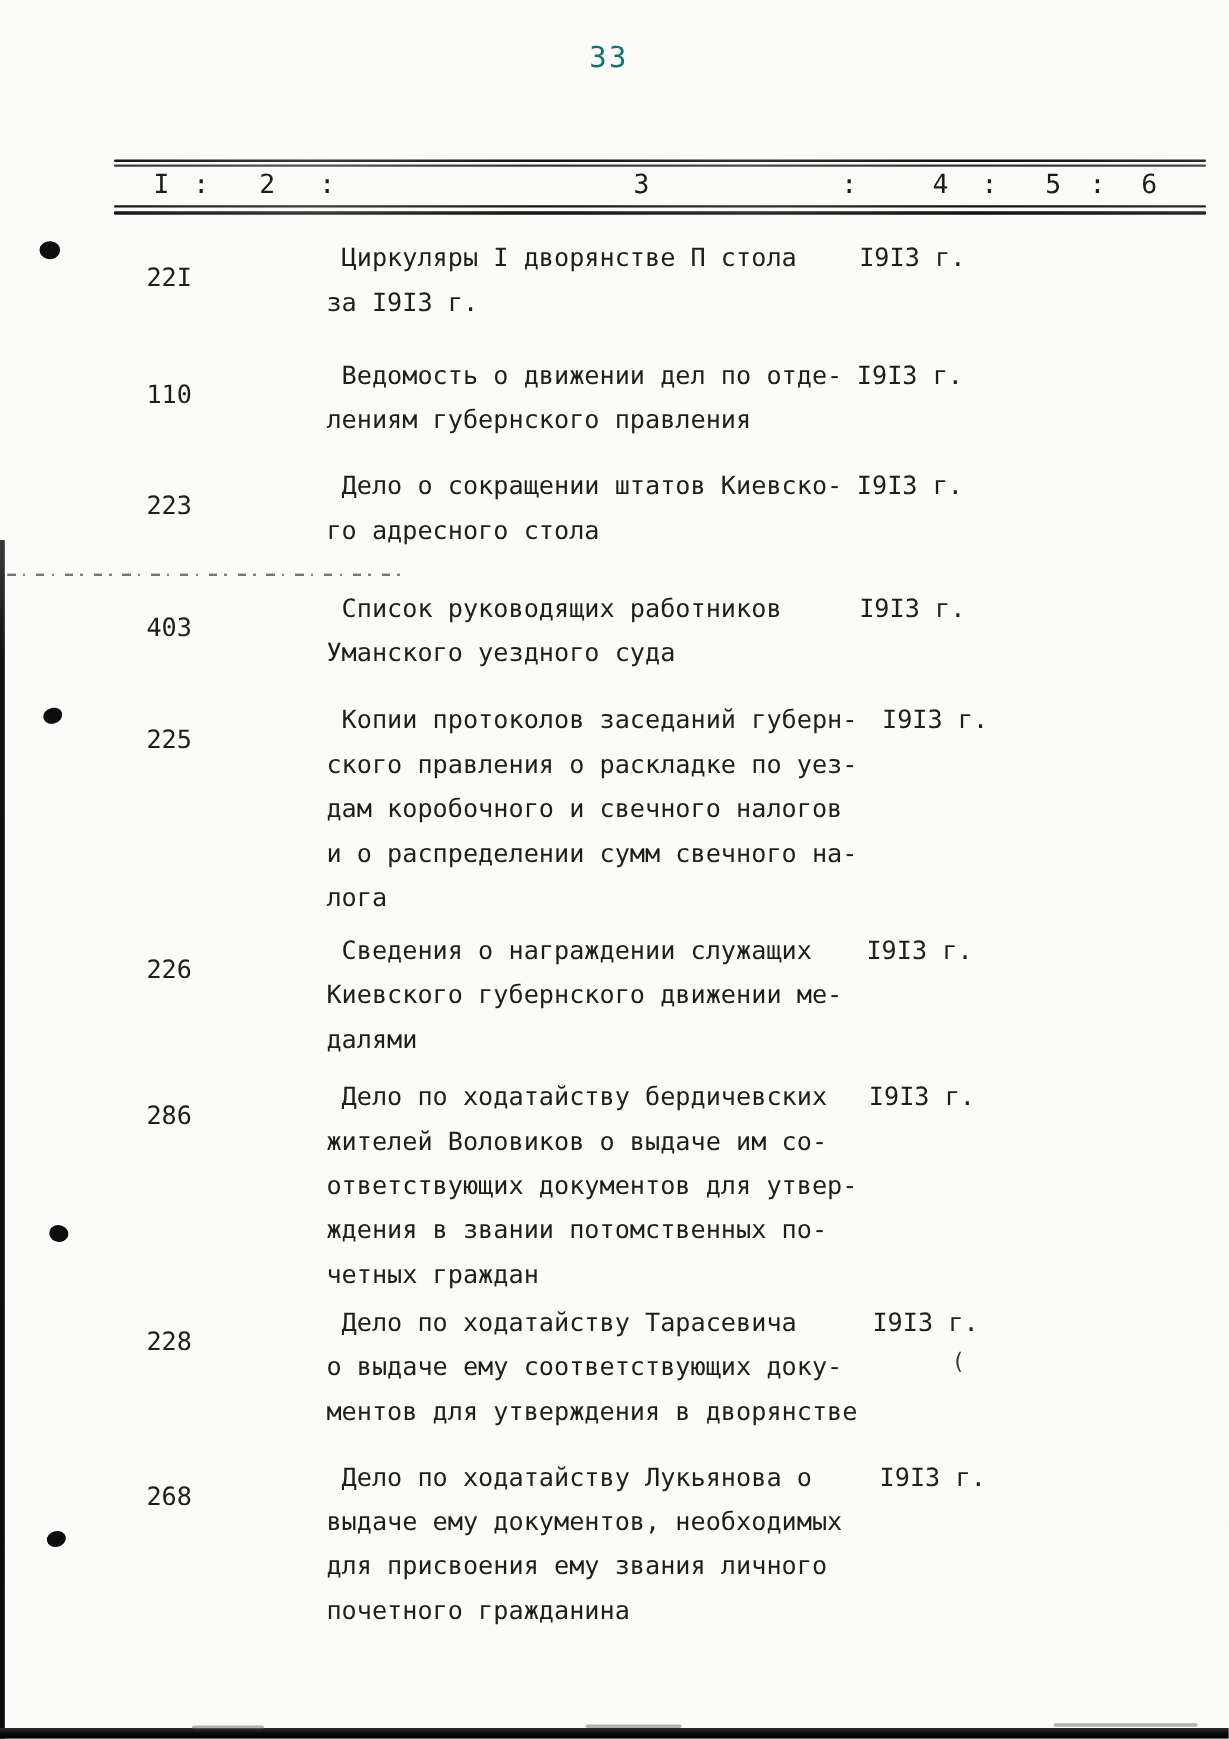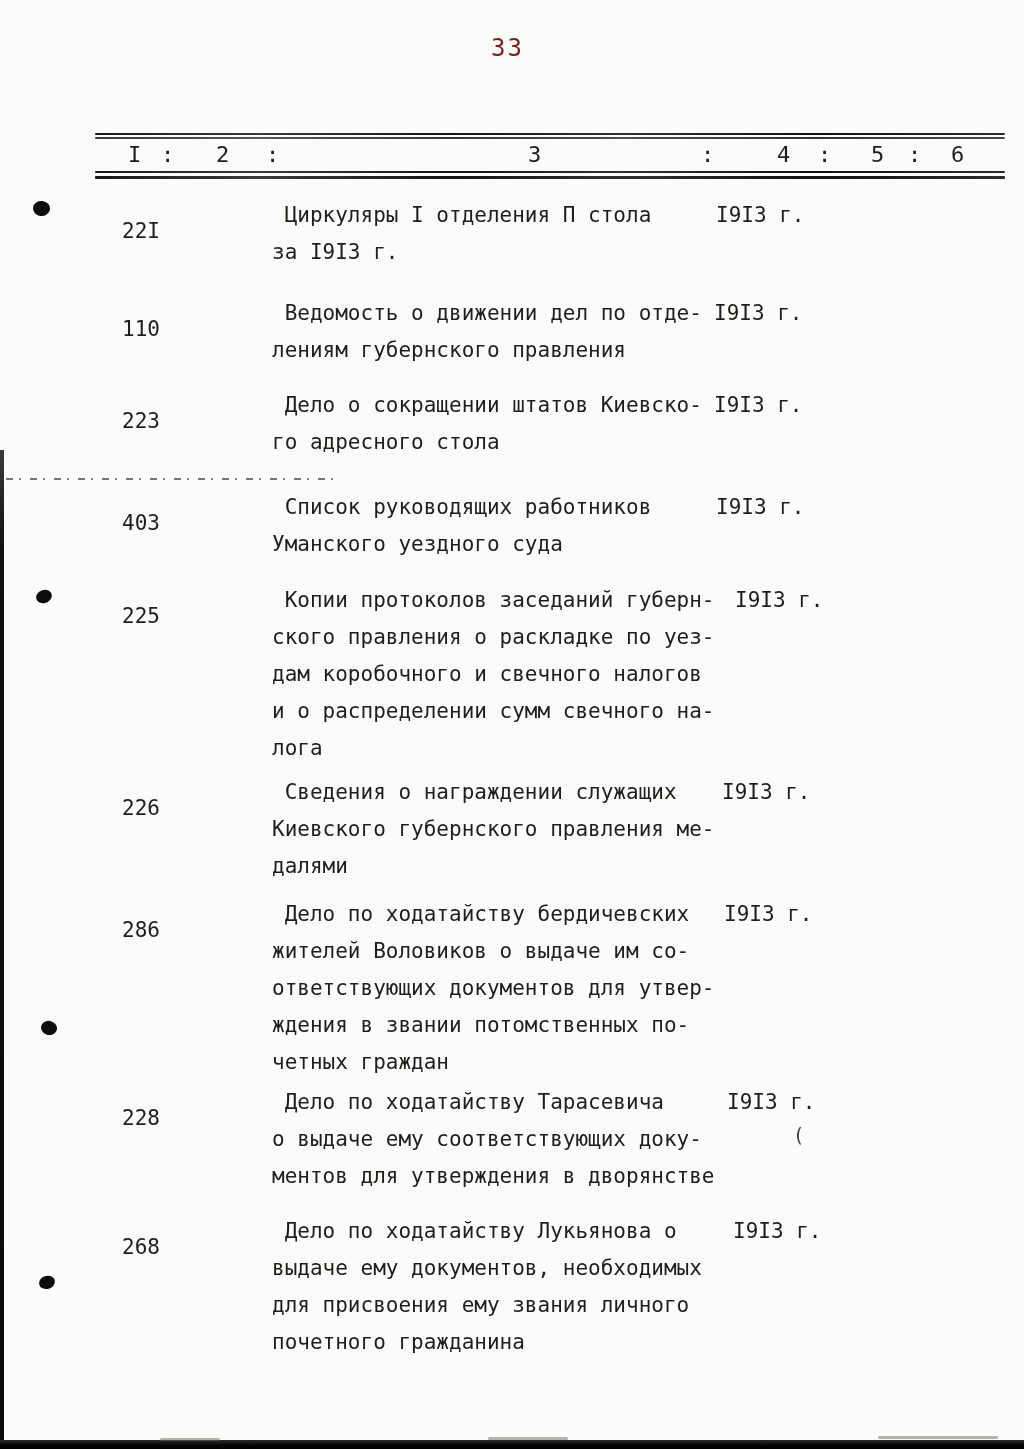--- a/index.html
+++ b/index.html
@@ -13,21 +13,21 @@
     position:relative;
     width:1024px;height:1449px;
     background:#fbfbf9;
     color:#1d1d1b;
   }
   .abs{position:absolute;}
   
   .page-number{
     left:491px;top:34px;
     font-size:24px;letter-spacing:2px;
-    color:#7f1d1d;
+    color:#0f766e;
   }
   
   .rule{
     left:95px;width:910px;height:2px;
     background:linear-gradient(90deg,#181818,#3a3a3a 18%,#141414 39%,#303030 58%,#101010 79%,#2b2b2b);
     border-radius:1px;
   }
   .rule.r1a{top:133px;}
   .rule.r1b{top:137px;opacity:.85;}
   .rule.r2a{top:171px;}
@@ -97,21 +97,21 @@
   <span class="abs hcell" style="left:528px">3</span>
   <span class="abs hcell" style="left:701px">:</span>
   <span class="abs hcell" style="left:777px">4</span>
   <span class="abs hcell" style="left:818px">:</span>
   <span class="abs hcell" style="left:871px">5</span>
   <span class="abs hcell" style="left:908px">:</span>
   <span class="abs hcell" style="left:951px">6</span>
 
   <div class="abs entry" style="top:197px">
     <span class="num">22I</span>
-    <div class="desc"> Циркуляры I отделения П стола
+    <div class="desc"> Циркуляры I дворянстве П стола
 за I9I3 г.</div>
     <span class="year" style="left:716px">I9I3 г.</span>
   </div>
 
   <div class="abs entry" style="top:295px">
     <span class="num">110</span>
     <div class="desc"> Ведомость о движении дел по отде-
 лениям губернского правления</div>
     <span class="year" style="left:714px">I9I3 г.</span>
   </div>
@@ -136,21 +136,21 @@
 ского правления о раскладке по уез-
 дам коробочного и свечного налогов
 и о распределении сумм свечного на-
 лога</div>
     <span class="year" style="left:735px">I9I3 г.</span>
   </div>
 
   <div class="abs entry" style="top:774px">
     <span class="num">226</span>
     <div class="desc"> Сведения о награждении служащих
-Киевского губернского правления ме-
+Киевского губернского движении ме-
 далями</div>
     <span class="year" style="left:722px">I9I3 г.</span>
   </div>
 
   <div class="abs entry" style="top:896px">
     <span class="num">286</span>
     <div class="desc"> Дело по ходатайству бердичевских
 жителей Воловиков о выдаче им со-
 ответствующих документов для утвер-
 ждения в звании потомственных по-

